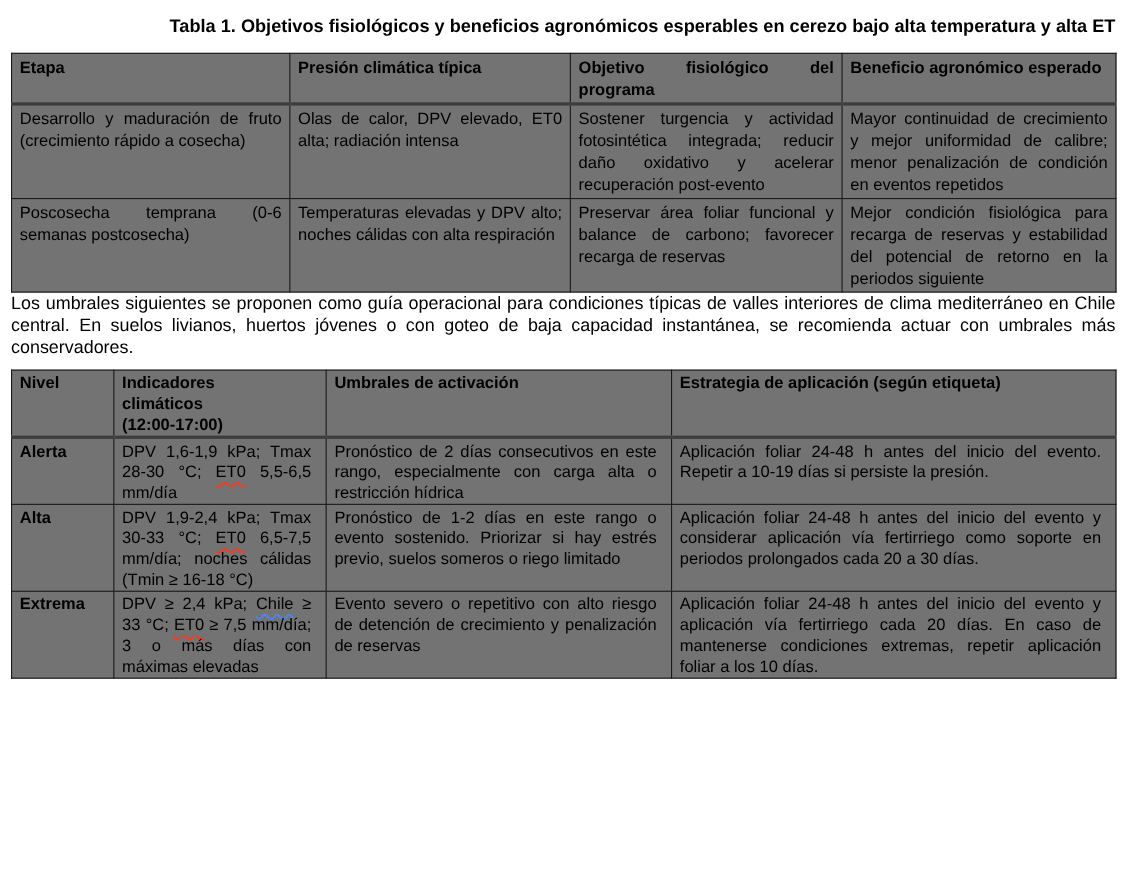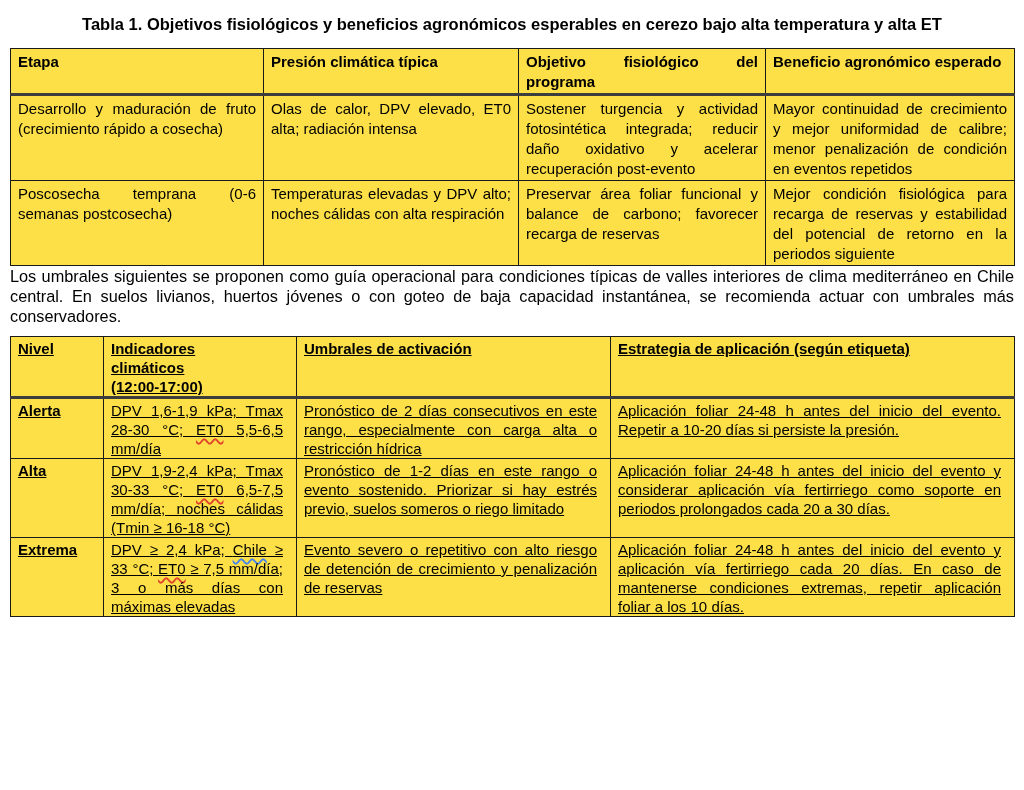--- a/index.html
+++ b/index.html
@@ -15,47 +15,47 @@
   }
   .doc {
     padding: 10px 10px 0 10px;
     width: 1004px;
   }
   .doc-title {
     font-size: 16.5px;
     font-weight: bold;
     line-height: 28px;
     margin: 0;
-    text-align: center;
+    text-align: right;
   }
   #title1 { margin-bottom: 10px; }
   #title2 { margin-top: 53px; margin-bottom: 6px; }
   .intro {
     font-size: 16.3px;
     line-height: 20px;
     text-align: justify;
     margin: 0 0 10px 0;
   }
   table {
     border-collapse: collapse;
     table-layout: fixed;
     width: 1004px;
-    background: #fde047;
+    background: #737373;
   }
   th, td {
     border: 1.5px solid #1a1a1a;
     vertical-align: top;
     text-align: justify;
     font-size: 15px;
     padding: 3px 7px 1px 7px;
     overflow: hidden;
     word-wrap: break-word;
   }
   #table1 th, #table1 td { line-height: 20px; }
-  #table2 th, #table2 td { line-height: 19px; padding: 2px 13px 0 7px; text-decoration: underline; }
+  #table2 th, #table2 td { line-height: 19px; padding: 2px 13px 0 7px; }
   th {
     font-weight: bold;
     border-bottom: 3px solid #3d3d3d;
   }
   .pre { white-space: pre-line; }
   .sq {
     text-decoration-line: underline;
     text-decoration-style: wavy;
     text-decoration-thickness: 1.5px;
     text-underline-offset: 3px;
@@ -120,21 +120,21 @@
 (12:00-17:00)</th>
         <th>Umbrales de activación</th>
         <th>Estrategia de aplicación (según etiqueta)</th>
       </tr>
     </thead>
     <tbody>
       <tr>
         <td style="font-weight:bold">Alerta</td>
         <td>DPV 1,6-1,9 kPa; Tmax 28-30 °C; <span class="sq sq-red">ET0</span> 5,5-6,5 mm/día</td>
         <td>Pronóstico de 2 días consecutivos en este rango, especialmente con carga alta o restricción hídrica</td>
-        <td>Aplicación foliar 24-48 h antes del inicio del evento. Repetir a 10-20 días si persiste la presión.</td>
+        <td>Aplicación foliar 24-48 h antes del inicio del evento. Repetir a 10-19 días si persiste la presión.</td>
       </tr>
       <tr>
         <td style="font-weight:bold">Alta</td>
         <td>DPV 1,9-2,4 kPa; Tmax 30-33 °C; <span class="sq sq-red">ET0</span> 6,5-7,5 mm/día; noches cálidas (Tmin ≥ 16-18 °C)</td>
         <td>Pronóstico de 1-2 días en este rango o evento sostenido. Priorizar si hay estrés previo, suelos someros o riego limitado</td>
         <td>Aplicación foliar 24-48 h antes del inicio del evento y considerar aplicación vía fertirriego como soporte en periodos prolongados cada 20 a 30 días.</td>
       </tr>
       <tr>
         <td style="font-weight:bold">Extrema</td>
         <td>DPV ≥ 2,4 kPa; <span class="sq sq-blue">Chile</span> ≥ 33 °C; <span class="sq sq-red">ET0</span> ≥ 7,5 mm/día; 3 o más días con máximas elevadas</td>

